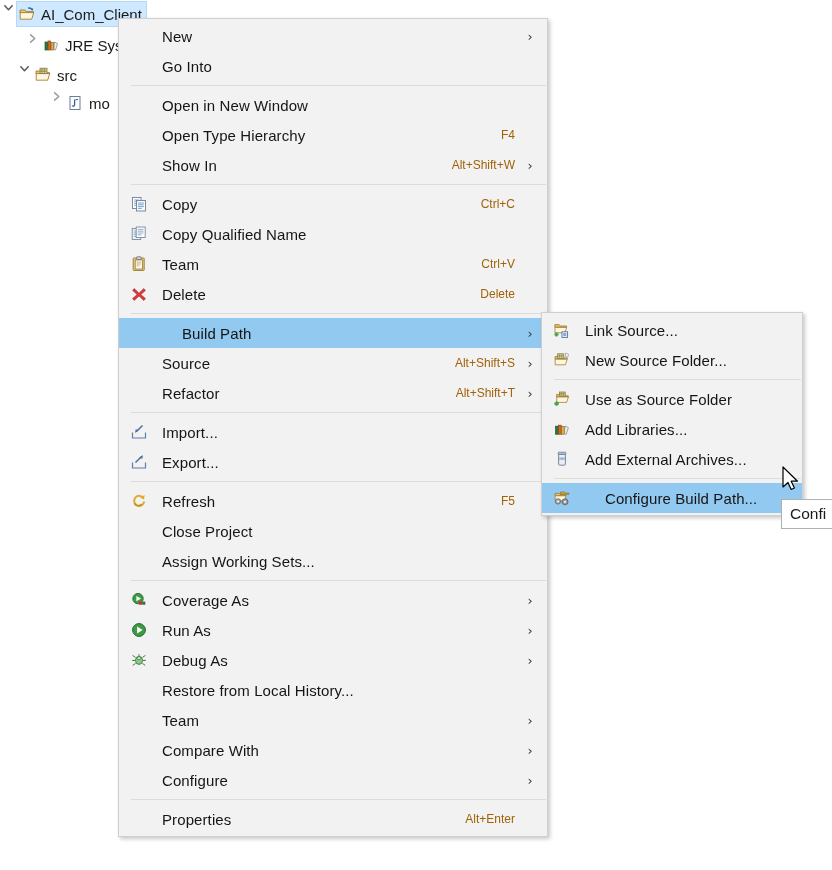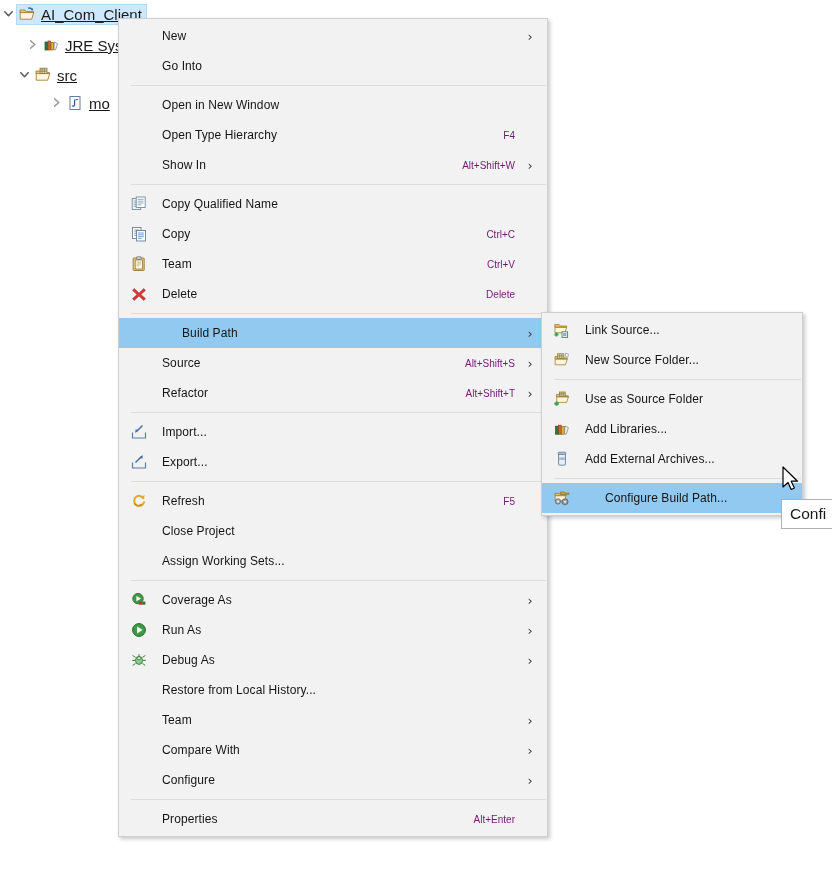--- a/index.html
+++ b/index.html
@@ -25,24 +25,22 @@
     top: 0;
     width: 175px;
     height: 870px;
     background: #ffffff;
   }
   .tree-row {
     position: absolute;
     left: 0;
     height: 24px;
     display: flex;
-    align-items: center;
     white-space: nowrap;
     font-size: 15px;
-    text-decoration: underline;
   }
   .tree-row.selected .tree-label-box {
     background: #cde8ff;
     border: 1px solid #b3d9f7;
     padding: 1px 4px 1px 2px;
     margin: -1px 0;
   }
   .tree-label-box {
     display: flex;
     align-items: center;
@@ -89,28 +87,28 @@
   .menu-item.highlight { background: #91c9f0; gap: 20px; }
   .mi-icon {
     width: 22px;
     flex: 0 0 22px;
     height: 16px;
     margin: 0 9px 0 12px;
     position: relative;
   }
   .mi-label {
     flex: 1 1 auto;
-    font-size: 12px;
+    font-size: 15px;
     color: #151515;
     letter-spacing: 0.1px;
   }
   .mi-accel {
     flex: 0 0 auto;
-    font-size: 10px;
-    color: #701a75;
+    font-size: 12px;
+    color: #a16207;
     margin-left: 24px;
   }
   .mi-arrow {
     flex: 0 0 auto;
     width: 14px;
     text-align: center;
     font-size: 13px;
     color: #3a3a3a;
     margin-left: 8px;
     font-family: "DejaVu Sans", sans-serif;
@@ -238,37 +236,37 @@
     </div>
     <div class="menu-item">
       <span class="mi-icon"></span>
       <span class="mi-label">Show In</span>
       <span class="mi-accel">Alt+Shift+W</span>
       <span class="mi-arrow">›</span>
     </div>
     <div class="separator"></div>
     <div class="menu-item">
       <span class="mi-icon"><svg width="16" height="16" viewBox="0 0 16 16">
+          <rect x="1.5" y="1.5" width="8.5" height="11" fill="#ffffff" stroke="#6f7f94" stroke-width=".9"></rect>
+          <path d="M3.2 4 h5.2 M3.2 5.8 h5.2 M3.2 7.6 h5.2 M3.2 9.4 h3.4" stroke="#5c8ec4" stroke-width=".8"></path>
+          <rect x="5.5" y="4.5" width="9" height="10.5" fill="#f7fafd" stroke="#6f7f94" stroke-width=".9"></rect>
+          <path d="M7 7 h5.8 M7 8.8 h5.8 M7 10.6 h5.8 M7 12.4 h3.8" stroke="#5c8ec4" stroke-width=".8"></path>
+        </svg></span>
+      <span class="mi-label">Copy</span>
+      <span class="mi-accel">Ctrl+C</span>
+      <span class="mi-arrow empty">›</span>
+    </div>
+    <div class="menu-item">
+      <span class="mi-icon"><svg width="16" height="16" viewBox="0 0 16 16">
           <rect x="1.2" y="2.5" width="8.5" height="11" fill="#eef3f7" stroke="#7a8a9c" stroke-width=".9"></rect>
           <path d="M2.8 5 h5.2 M2.8 6.8 h5.2 M2.8 8.6 h5.2 M2.8 10.4 h3.4" stroke="#7d9cbd" stroke-width=".8"></path>
           <rect x="5.2" y="1" width="9" height="10.5" fill="#fbfdff" stroke="#7a8a9c" stroke-width=".9"></rect>
           <path d="M6.7 3.4 h5.8 M6.7 5.2 h5.8 M6.7 7 h5.8 M6.7 8.8 h3.8" stroke="#7d9cbd" stroke-width=".8"></path>
         </svg></span>
       <span class="mi-label">Copy Qualified Name</span>
-      <span class="mi-arrow empty">›</span>
-    </div>
-    <div class="menu-item">
-      <span class="mi-icon"><svg width="16" height="16" viewBox="0 0 16 16">
-          <rect x="1.5" y="1.5" width="8.5" height="11" fill="#ffffff" stroke="#6f7f94" stroke-width=".9"></rect>
-          <path d="M3.2 4 h5.2 M3.2 5.8 h5.2 M3.2 7.6 h5.2 M3.2 9.4 h3.4" stroke="#5c8ec4" stroke-width=".8"></path>
-          <rect x="5.5" y="4.5" width="9" height="10.5" fill="#f7fafd" stroke="#6f7f94" stroke-width=".9"></rect>
-          <path d="M7 7 h5.8 M7 8.8 h5.8 M7 10.6 h5.8 M7 12.4 h3.8" stroke="#5c8ec4" stroke-width=".8"></path>
-        </svg></span>
-      <span class="mi-label">Copy</span>
-      <span class="mi-accel">Ctrl+C</span>
       <span class="mi-arrow empty">›</span>
     </div>
     <div class="menu-item">
       <span class="mi-icon"><svg width="16" height="16" viewBox="0 0 16 16">
           <rect x="2.2" y="2" width="11" height="12.5" rx=".6" fill="#e7c98e" stroke="#9a7a2c" stroke-width=".9"></rect>
           <rect x="4.2" y="4" width="7.2" height="9" fill="#fdfaf0" stroke="#9a7a2c" stroke-width=".8"></rect>
           <rect x="5.6" y=".8" width="4.6" height="2.6" rx=".5" fill="#d8d8d8" stroke="#6c6c6c" stroke-width=".8"></rect>
           <path d="M5.6 6.2 h4.4 M5.6 8 h4.4 M5.6 9.8 h2.8" stroke="#b09652" stroke-width=".7"></path>
         </svg></span>
       <span class="mi-label">Team</span>

